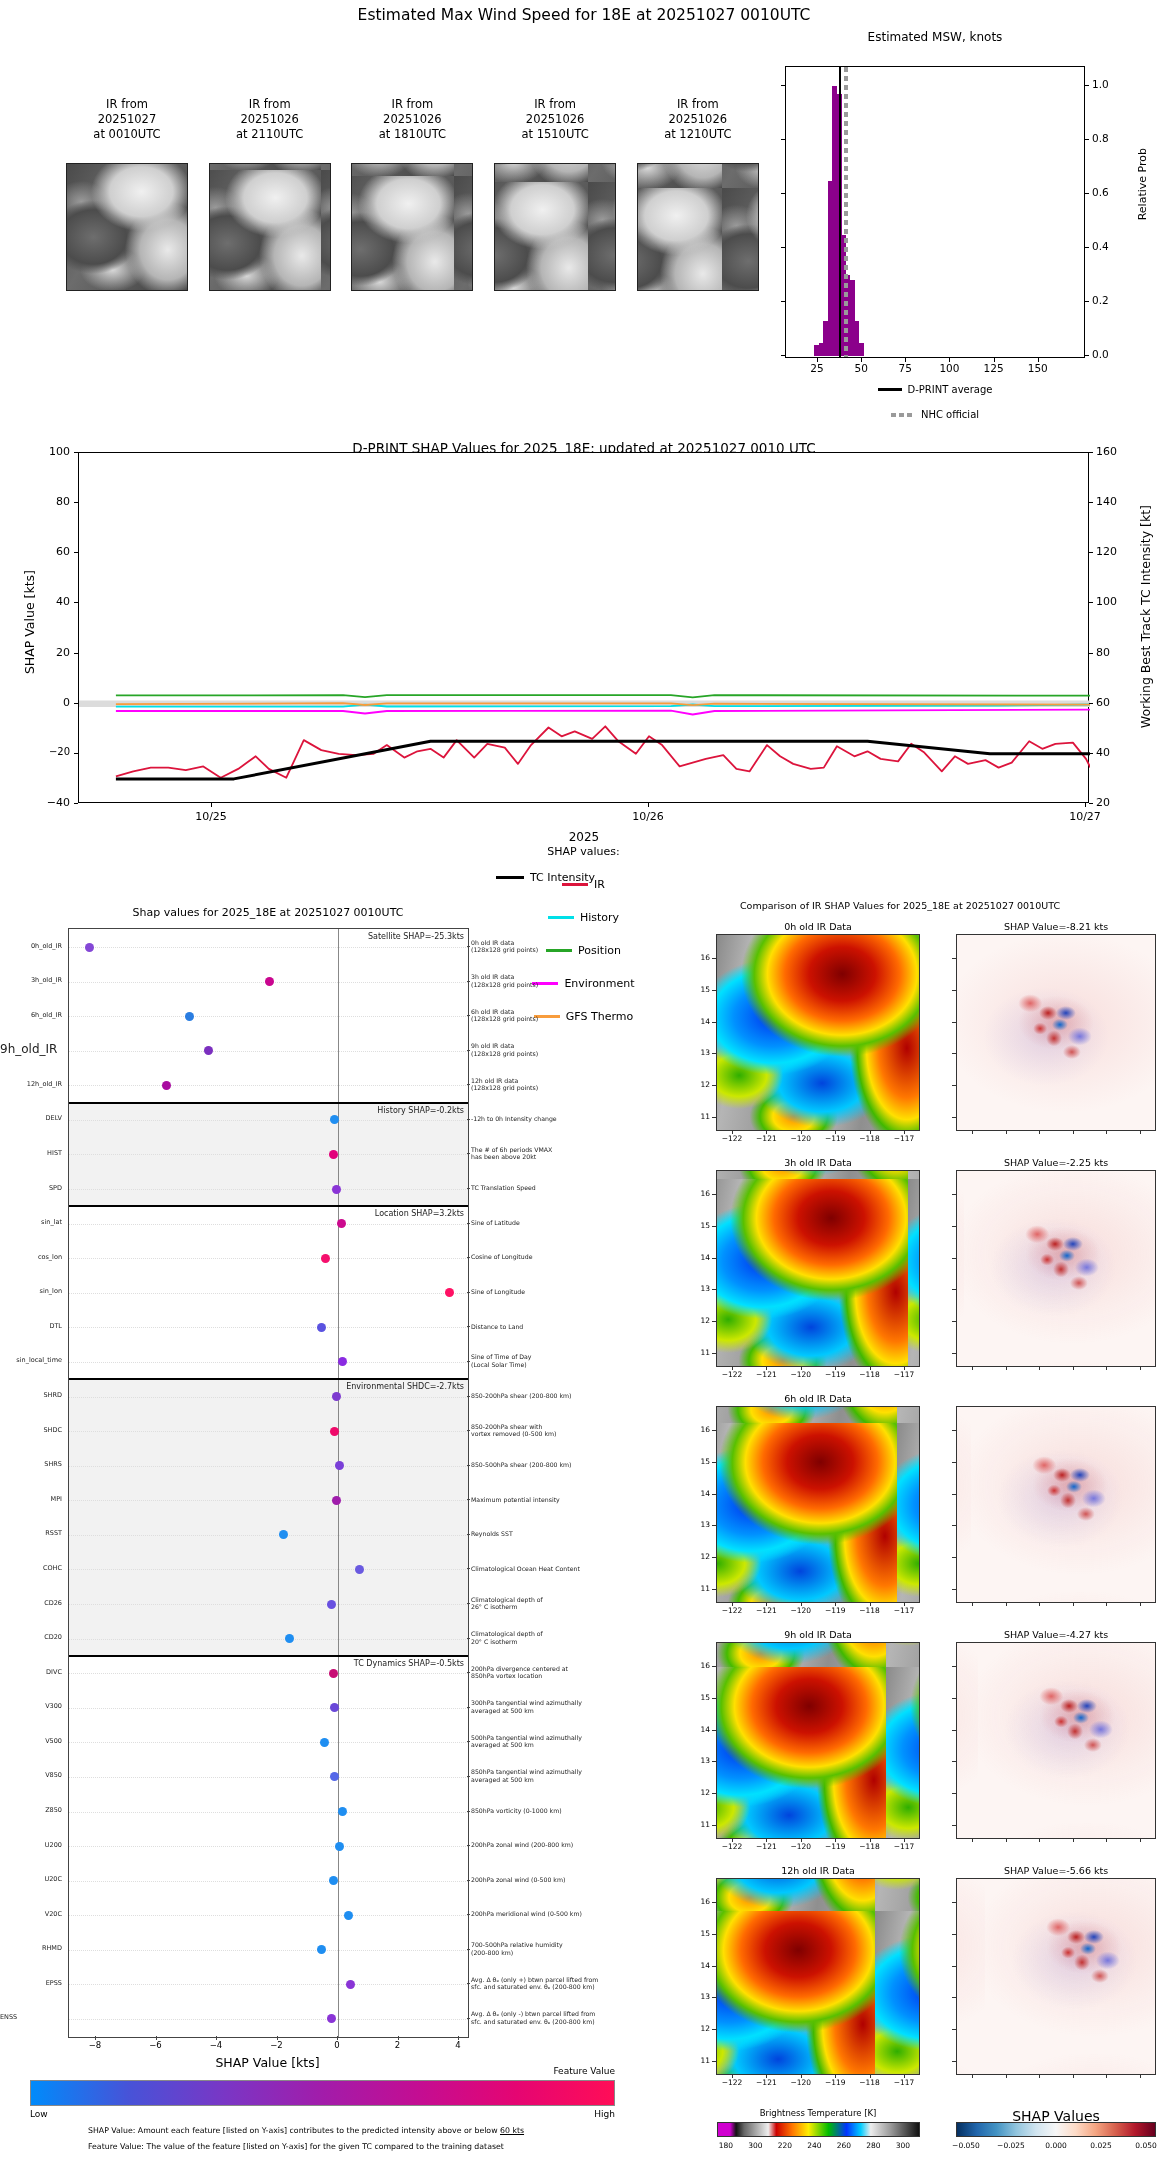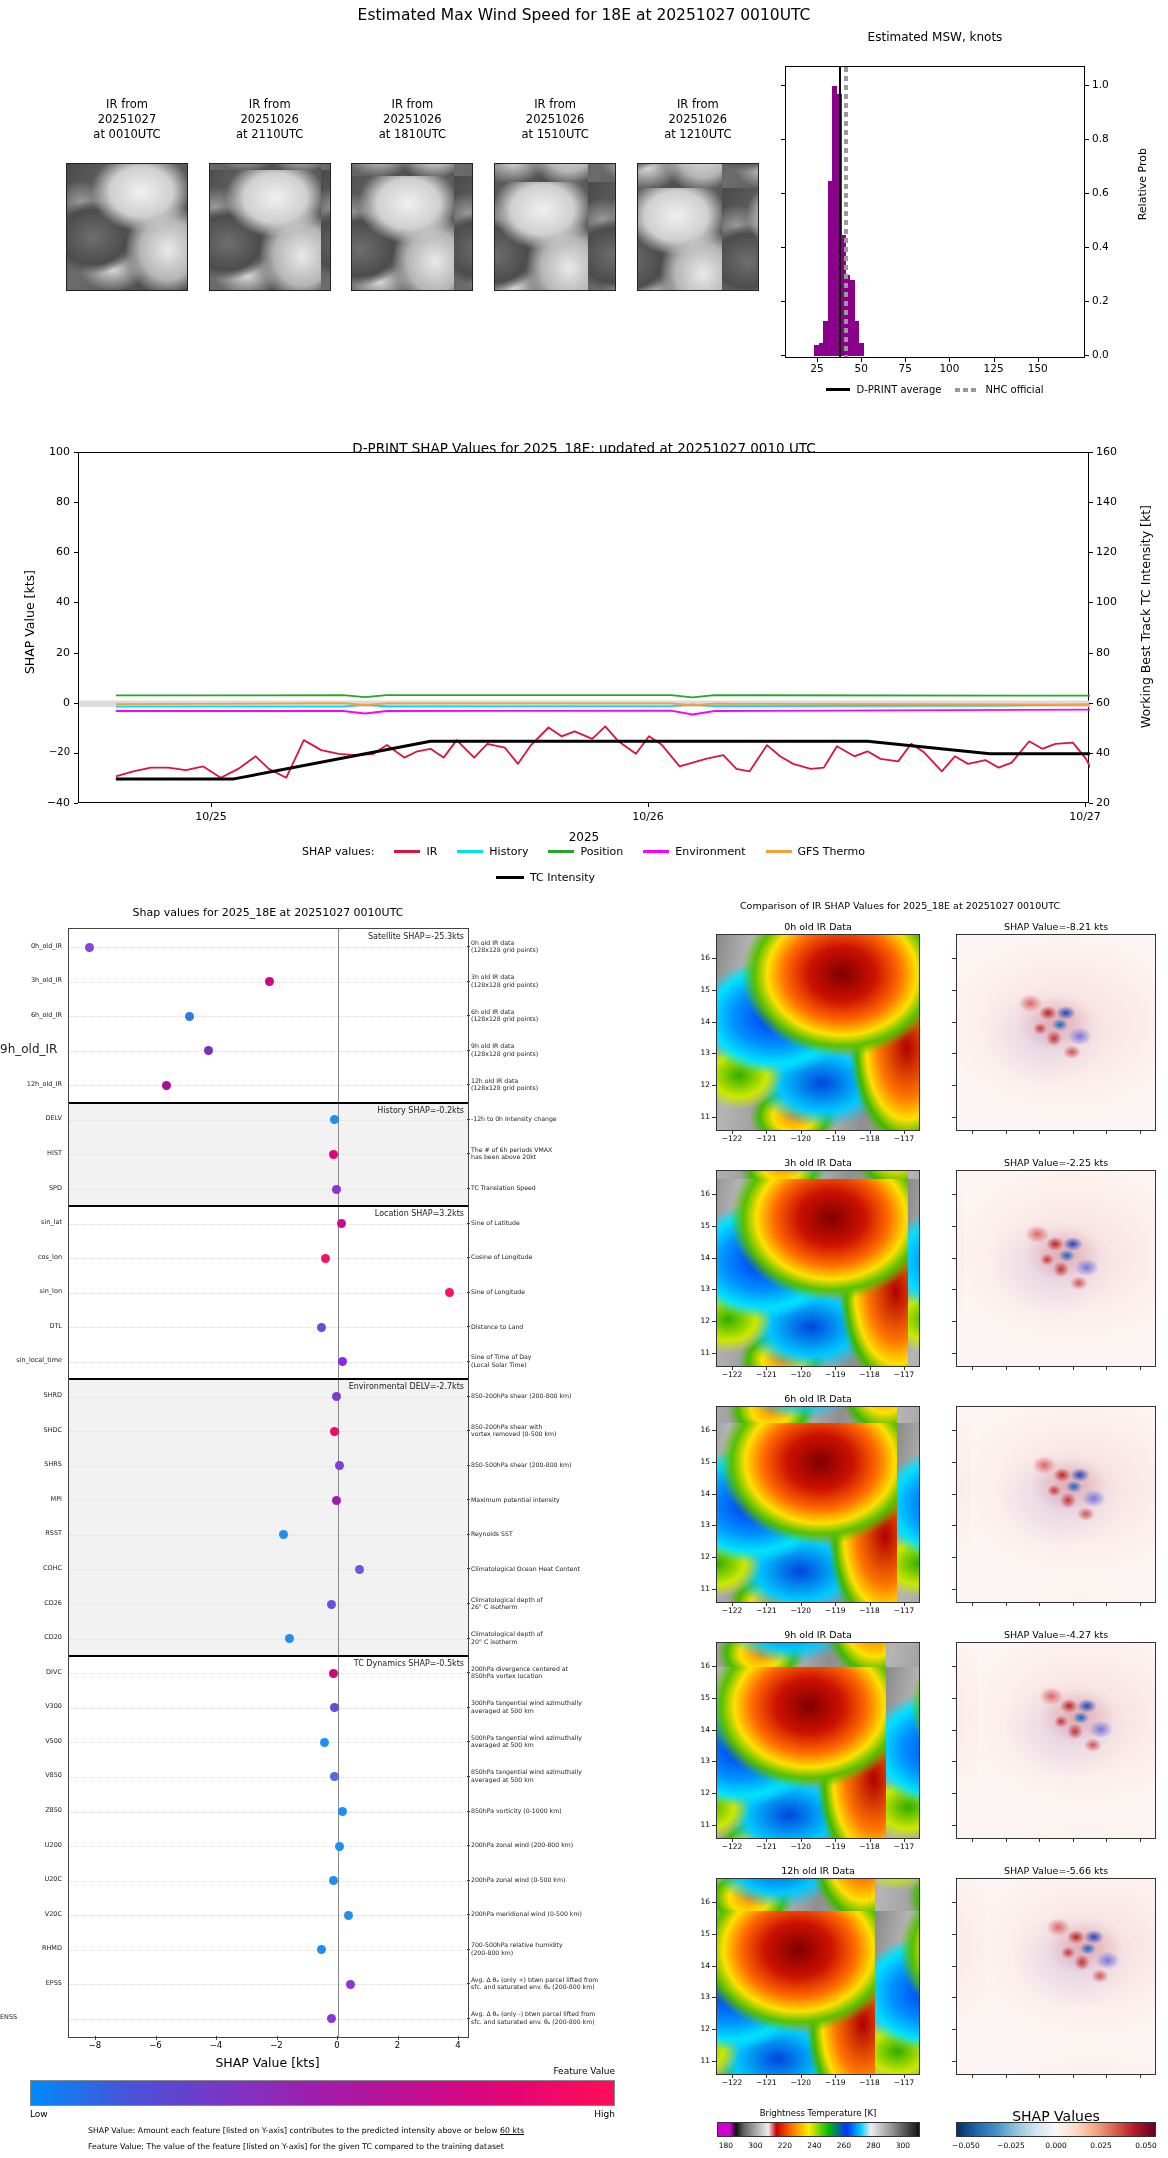--- a/index.html
+++ b/index.html
@@ -42,21 +42,21 @@
       radial-gradient(9px 7px at 58% 60%, #d05555 0%, rgba(0,0,0,0) 100%),
       radial-gradient(42px 30px at 50% 45%, rgba(200,60,60,.28) 0%, rgba(0,0,0,0) 90%),
       radial-gradient(70px 55px at 45% 52%, rgba(90,90,220,.14) 0%, rgba(0,0,0,0) 90%),
       radial-gradient(130px 95px at 55% 45%, rgba(225,120,120,.18) 0%, rgba(0,0,0,0) 95%);}
   .fv-colorbar{border:1px solid #888;box-sizing:border-box;
     background:linear-gradient(90deg,#008bfb,#4753d8,#7a36c5,#a21caa,#c40d92,#e50572,#ff0d57);}
   .bt-colorbar{border:1px solid #333;box-sizing:border-box;
     background:linear-gradient(90deg,#d000d0 0%,#d000d0 6%,#111 9%,#666 13%,#eeeeee 25%,#cc0000 29%,#ff7700 37%,#ffee00 45%,#00bb00 55%,#0033ff 64%,#00ccff 71%,#ededed 76%,#999 86%,#111 100%);}
   .sv-colorbar{border:1px solid #333;box-sizing:border-box;
     background:linear-gradient(90deg,#053061,#2166ac,#4393c3,#92c5de,#d1e5f0,#f7f7f7,#fddbc7,#f4a582,#d6604d,#b2182b,#67001f);}
-  .legend-row{display:flex;align-items:center;justify-content:center;}
+  .legend-row{display:flex;align-items:center;justify-content:center;flex-direction:column;}
   .swatch-line{display:inline-block;width:24px;height:3px;background:#000;margin-right:6px;}
   .swatch-dots{display:inline-block;width:24px;height:4px;margin-right:6px;
     background:repeating-linear-gradient(90deg,#9a9a9a 0 5px,rgba(0,0,0,0) 5px 8px);}
   .underline{text-decoration:underline;}
 </style>
 </head>
 <body>
 
 <div id="fig">
 
@@ -176,21 +176,21 @@
       <div class="abs" style="left: 0px; top: 1055.4px; width: 100%; height: 0px; border-top: 1px dotted rgb(222, 222, 222);"></div>
       <div class="abs" style="left: 0px; top: 1089.98px; width: 100%; height: 0px; border-top: 1px dotted rgb(222, 222, 222);"></div>
       <div class="abs" style="left: 269px; top: 0px; width: 1px; height: 100%; background: rgb(136, 136, 136);"></div>
       <div class="abs" style="left: 0px; top: 172.61px; width: 100%; height: 2px; background: rgb(0, 0, 0);"></div>
       <div class="abs" style="left: 0px; top: 276.35px; width: 100%; height: 2px; background: rgb(0, 0, 0);"></div>
       <div class="abs" style="left: 0px; top: 449.25px; width: 100%; height: 2px; background: rgb(0, 0, 0);"></div>
       <div class="abs" style="left: 0px; top: 725.89px; width: 100%; height: 2px; background: rgb(0, 0, 0);"></div>
       <div class="abs" style="right: 4px; top: 3px; font-size: 8px; color: rgb(34, 34, 34);">Satellite SHAP=-25.3kts</div>
       <div class="abs" style="right: 4px; top: 176.61px; font-size: 8px; color: rgb(34, 34, 34);">History SHAP=-0.2kts</div>
       <div class="abs" style="right: 4px; top: 280.35px; font-size: 8px; color: rgb(34, 34, 34);">Location SHAP=3.2kts</div>
-      <div class="abs" style="right: 4px; top: 453.25px; font-size: 8px; color: rgb(34, 34, 34);">Environmental DELV=-2.7kts</div>
+      <div class="abs" style="right: 4px; top: 453.25px; font-size: 8px; color: rgb(34, 34, 34);">Environmental SHDC=-2.7kts</div>
       <div class="abs" style="right: 4px; top: 729.89px; font-size: 8px; color: rgb(34, 34, 34);">TC Dynamics SHAP=-0.5kts</div>
       <div class="abs" style="left: 16.1475px; top: 13.5px; width: 9px; height: 9px; border-radius: 50%; background: rgb(132, 71, 214);"></div>
       <div class="abs" style="left: 196.438px; top: 48.08px; width: 9px; height: 9px; border-radius: 50%; background: rgb(201, 5, 143);"></div>
       <div class="abs" style="left: 115.972px; top: 82.66px; width: 9px; height: 9px; border-radius: 50%; background: rgb(42, 125, 225);"></div>
       <div class="abs" style="left: 135.333px; top: 117.24px; width: 9px; height: 9px; border-radius: 50%; background: rgb(123, 47, 191);"></div>
       <div class="abs" style="left: 93.285px; top: 151.82px; width: 9px; height: 9px; border-radius: 50%; background: rgb(168, 12, 160);"></div>
       <div class="abs" style="left: 261.475px; top: 186.4px; width: 9px; height: 9px; border-radius: 50%; background: rgb(31, 142, 241);"></div>
       <div class="abs" style="left: 259.962px; top: 220.98px; width: 9px; height: 9px; border-radius: 50%; background: rgb(226, 2, 123);"></div>
       <div class="abs" style="left: 262.988px; top: 255.56px; width: 9px; height: 9px; border-radius: 50%; background: rgb(138, 53, 214);"></div>
       <div class="abs" style="left: 267.525px; top: 290.14px; width: 9px; height: 9px; border-radius: 50%; background: rgb(204, 10, 142);"></div>

